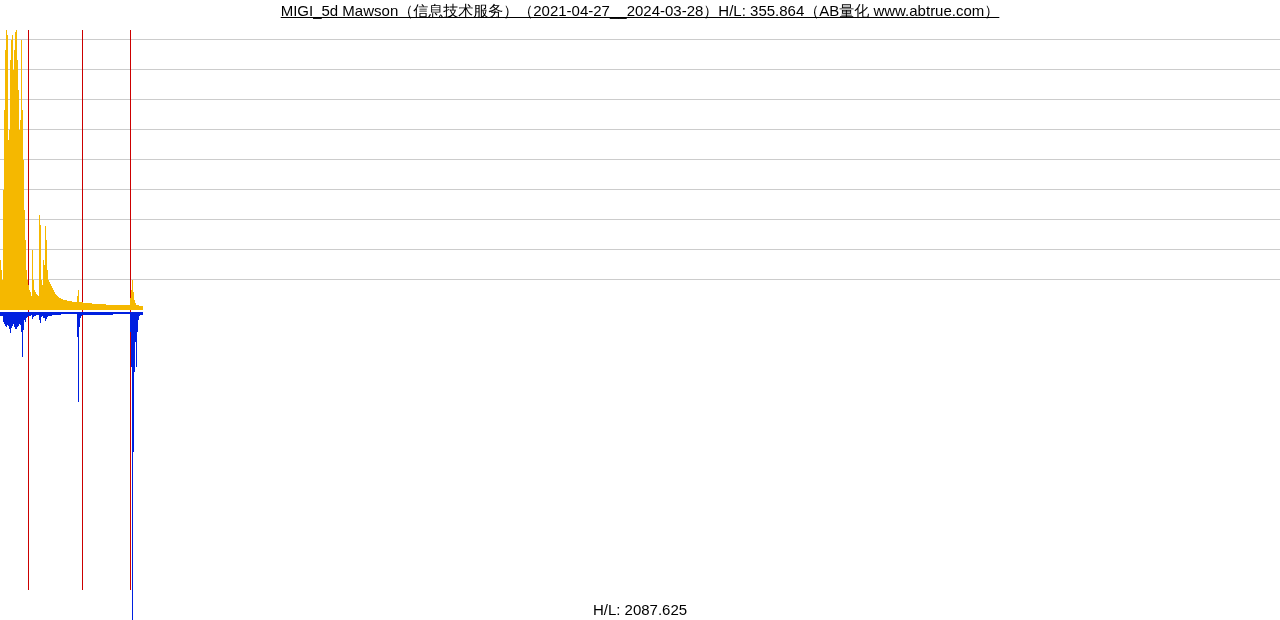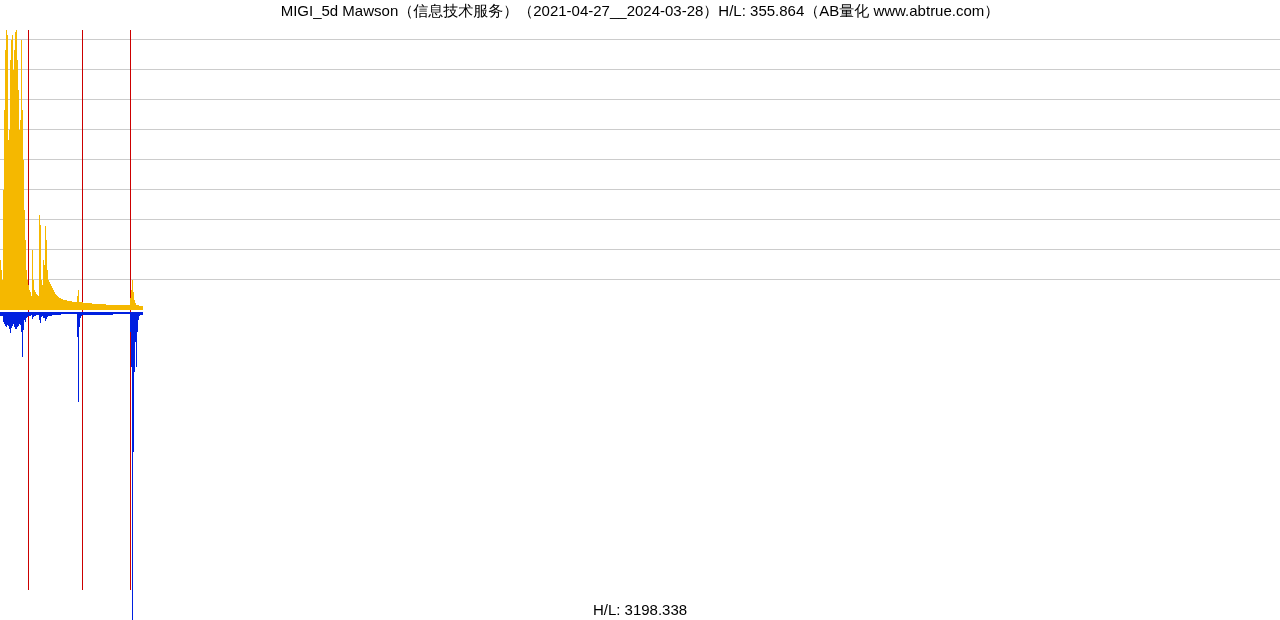--- a/index.html
+++ b/index.html
@@ -12,20 +12,21 @@
       overflow: hidden;
     }
     .title {
       position: absolute;
       top: 2px;
       left: 0;
       width: 100%;
       text-align: center;
       font-size: 15px;
       color: #000;
+      text-decoration: underline;
     }
     .bottom-label {
       position: absolute;
       bottom: 2px;
       left: 0;
       width: 100%;
       text-align: center;
       font-size: 15px;
       color: #000;
     }
@@ -79,21 +80,21 @@
     .bar-dn {
       position: absolute;
       width: 1.2px;
       background: #0020e0;
     }
   </style>
 </head>
 <body>
 
 <div class="title">MIGI_5d Mawson（信息技术服务）（2021-04-27__2024-03-28）H/L: 355.864（AB量化   www.abtrue.com）</div>
-<div class="bottom-label">H/L: 3198.338</div>
+<div class="bottom-label">H/L: 2087.625</div>
 
 <div class="chart-area">
   <div class="gridlines" id="gridlines">
       <div class="gridline" style="top: 15px;"></div>
       <div class="gridline" style="top: 45px;"></div>
       <div class="gridline" style="top: 75px;"></div>
       <div class="gridline" style="top: 105px;"></div>
       <div class="gridline" style="top: 135px;"></div>
       <div class="gridline" style="top: 165px;"></div>
       <div class="gridline" style="top: 195px;"></div>

